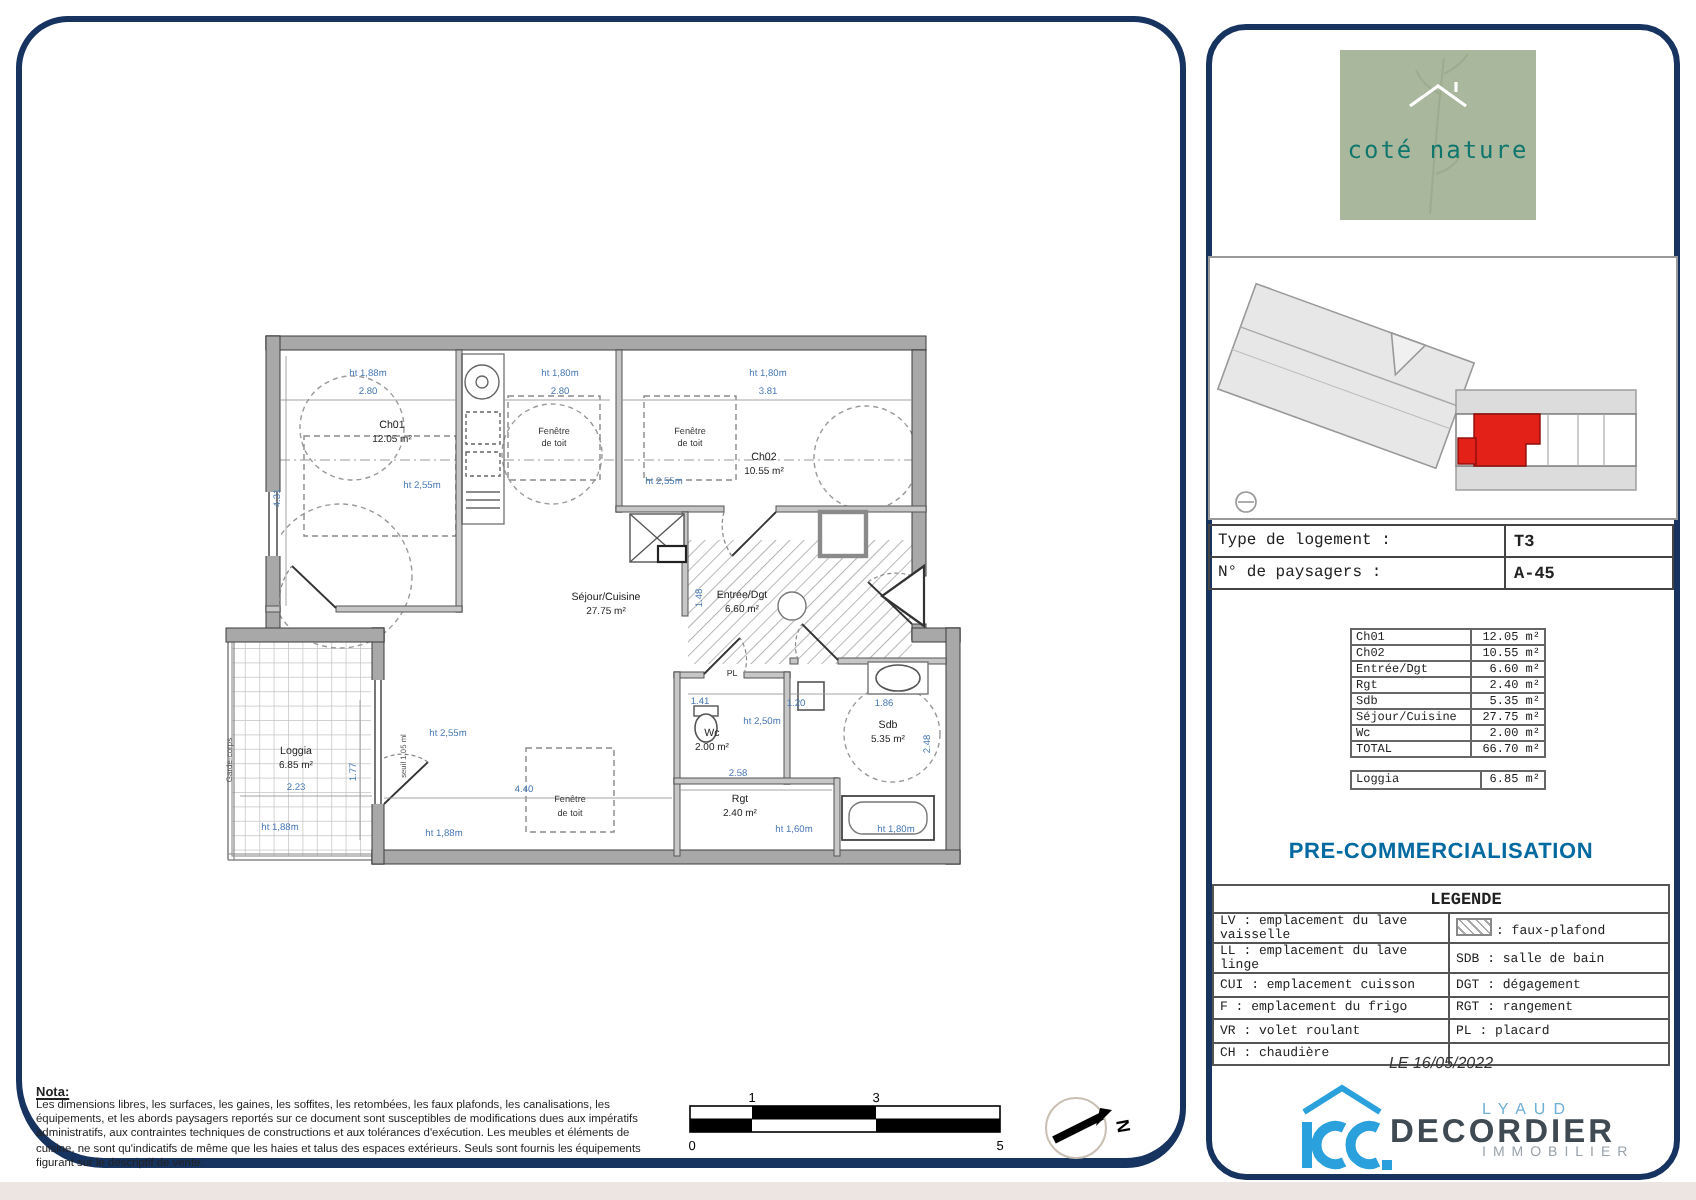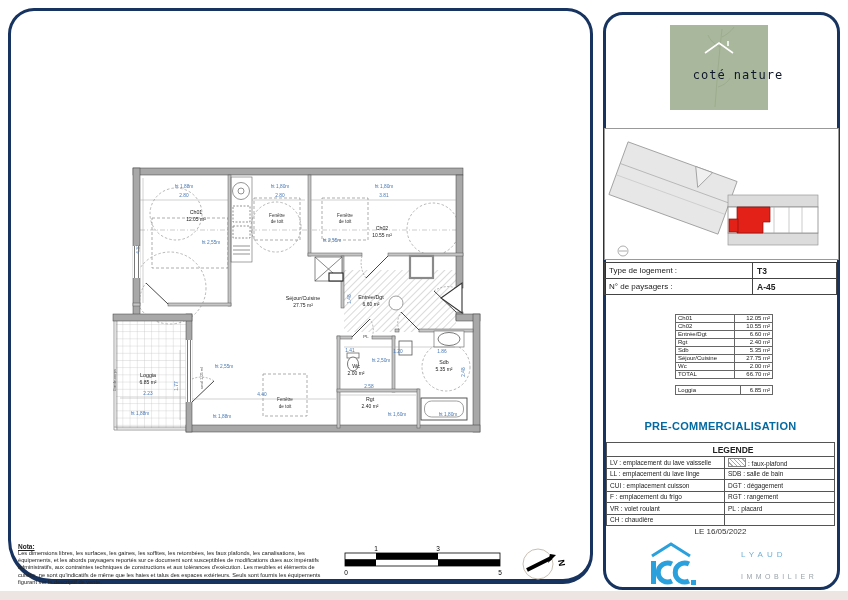--- a/index.html
+++ b/index.html
@@ -5,41 +5,41 @@
   html,body{margin:0;padding:0;background:#fff;}
   #sheet{position:relative;width:848px;height:600px;background:#fff;overflow:hidden;
          font-family:"Liberation Sans",sans-serif;}
   .abs{position:absolute;}
   .frame{border:3px solid #17335f;pointer-events:none;}
   #frame-left{left:8px;top:8px;width:579px;height:568px;border-radius:26px 26px 30px 44px;border-bottom-width:5px;}
   #frame-right{left:603px;top:12px;width:231px;height:572px;border-radius:20px;}
   #bottom-strip{left:0;top:591px;width:848px;height:9px;background:#ece5e1;}
   
   #brand-box{left:670px;top:25px;width:98px;height:85px;background:#a9b79c;}
-  #brand-text{left:689px;top:68px;width:98px;text-align:center;color:#0f172a;
+  #brand-text{left:670px;top:68px;width:98px;text-align:center;color:#0f766e;
       font-family:"DejaVu Sans Mono",monospace;font-size:12px;letter-spacing:1px;}
   #address{left:604px;top:113px;width:233px;text-align:center;color:#1f4fa0;font-weight:bold;font-size:12px;}
   #siteplan-box{left:604px;top:128px;width:233px;height:130px;border:1px solid #999;background:#fff;}
-  table{border-collapse:collapse;}
+  table{border-collapse:collapse;font-family:Liberation Mono, monospace;}
   #info-table{left:604px;top:262px;width:233px;font-size:8px;color:#222;}
   #info-table td{border:1px solid #444;height:15px;padding:0 4px;}
   #info-table td.val{font-weight:bold;font-size:8.5px;}
   #areas-table{left:675px;top:314px;width:98px;font-size:6px;color:#222;}
   #areas-table td{border:1px solid #666;height:7px;line-height:7px;padding:0 2px;}
   #areas-table td.num{text-align:right;}
   #loggia-table{left:675px;top:385px;width:98px;font-size:6px;color:#222;}
   #loggia-table td{border:1px solid #666;height:8px;line-height:8px;padding:0 2px;}
   #loggia-table td.num{text-align:right;}
   #status-line{left:604px;top:420px;width:233px;text-align:center;color:#0369a1;font-weight:bold;font-size:11px;letter-spacing:.3px;}
   #legend-table{left:606px;top:442px;width:229px;font-size:6.5px;color:#222;}
   #legend-table td{border:1px solid #555;height:10.5px;padding:0 3px;}
   #legend-table .hdr{font-weight:bold;text-align:center;font-size:8.5px;height:13px;padding-left:28px;}
   .swatch{display:inline-block;width:16px;height:7px;border:1px solid #888;vertical-align:-1px;margin-right:2px;
       background:repeating-linear-gradient(45deg,#fff 0 2px,#aaa 2px 3px);}
-  #date-line{left:604px;top:527px;width:233px;text-align:center;font-size:8px;color:#333;}
+  #date-line{left:604px;top:527px;width:233px;text-align:center;font-size:8px;color:#333;font-style:italic;}
   #logo-city{left:741px;top:550px;width:70px;color:#6fb0d8;font-size:8px;letter-spacing:4px;}
   #logo-name{left:695px;top:557px;width:120px;color:#3f4a52;font-size:16.5px;font-weight:bold;letter-spacing:1.5px;}
   #logo-tagline{left:741px;top:573px;width:80px;color:#9aa3ab;font-size:7px;letter-spacing:3.5px;}
   
   #nota{left:18px;top:543px;width:308px;color:#222;}
   #nota .t{font-size:6.5px;font-weight:bold;text-decoration:underline;}
   #nota .b{font-size:5.7px;line-height:1.27;}
   svg{display:block;}
   svg text{font-family:"Liberation Sans",sans-serif;}
 </style>
@@ -419,15 +419,16 @@
   <div class="abs" id="date-line">LE 16/05/2022</div>
 
   <svg class="abs" style="left:645px;top:540px;" width="55" height="50" viewBox="645 540 55 50">
     <polyline points="652,556 671,544 690,556" fill="none" stroke="#2aa0dc" stroke-width="3"></polyline>
     <rect x="651" y="561" width="5" height="23" fill="#2aa0dc"></rect>
     <path d="M672 564 a9.5 9.5 0 1 0 0 17" fill="none" stroke="#2aa0dc" stroke-width="5"></path>
     <path d="M689 564 a9.5 9.5 0 1 0 0 17" fill="none" stroke="#2aa0dc" stroke-width="5"></path>
     <rect x="691" y="580" width="5" height="5" fill="#2aa0dc"></rect>
   </svg>
   <div class="abs" id="logo-city">LYAUD</div>
+  <div class="abs" id="logo-name">DECORDIER</div>
   <div class="abs" id="logo-tagline">IMMOBILIER</div>
 
 </div>
 
 </body></html>

